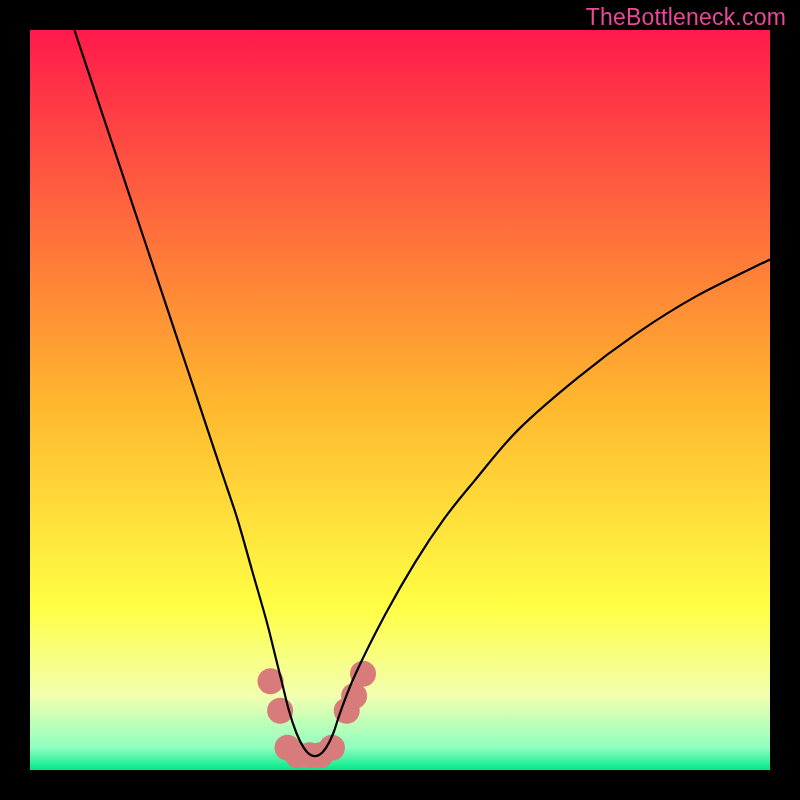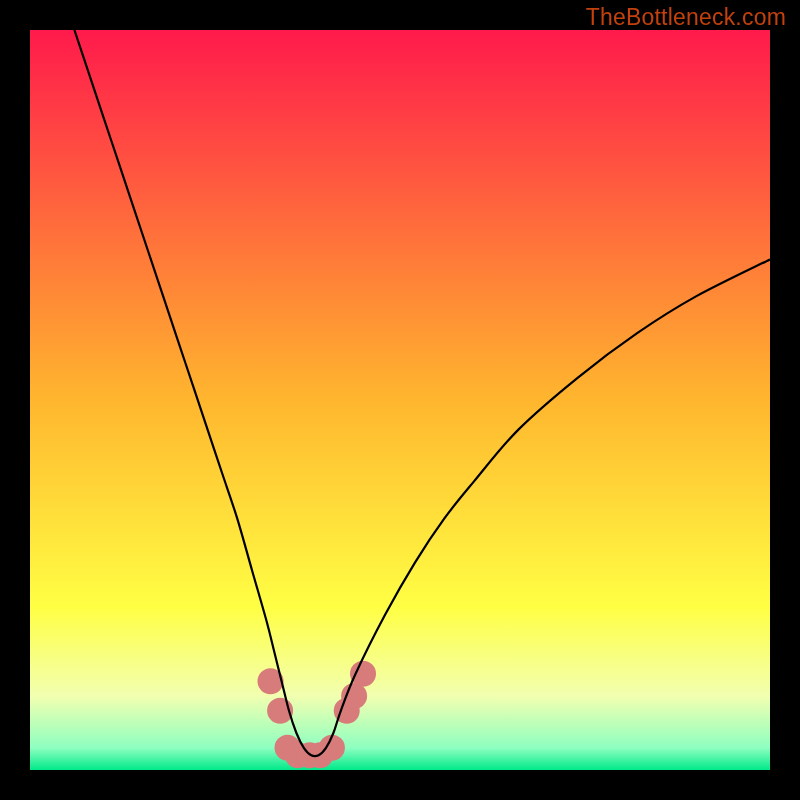--- a/index.html
+++ b/index.html
@@ -23,21 +23,21 @@
     position: absolute;
     left: 30px;
     top: 30px;
     width: 740px;
     height: 740px;
   }
   .watermark {
     position: absolute;
     top: 4px;
     right: 14px;
-    color: #c2410c;
+    color: #ec4899;
     font-size: 23px;
     font-weight: 400;
     letter-spacing: 0.2px;
     user-select: none;
   }
   svg { display: block; }
 </style>
 </head>
 <body>
 

